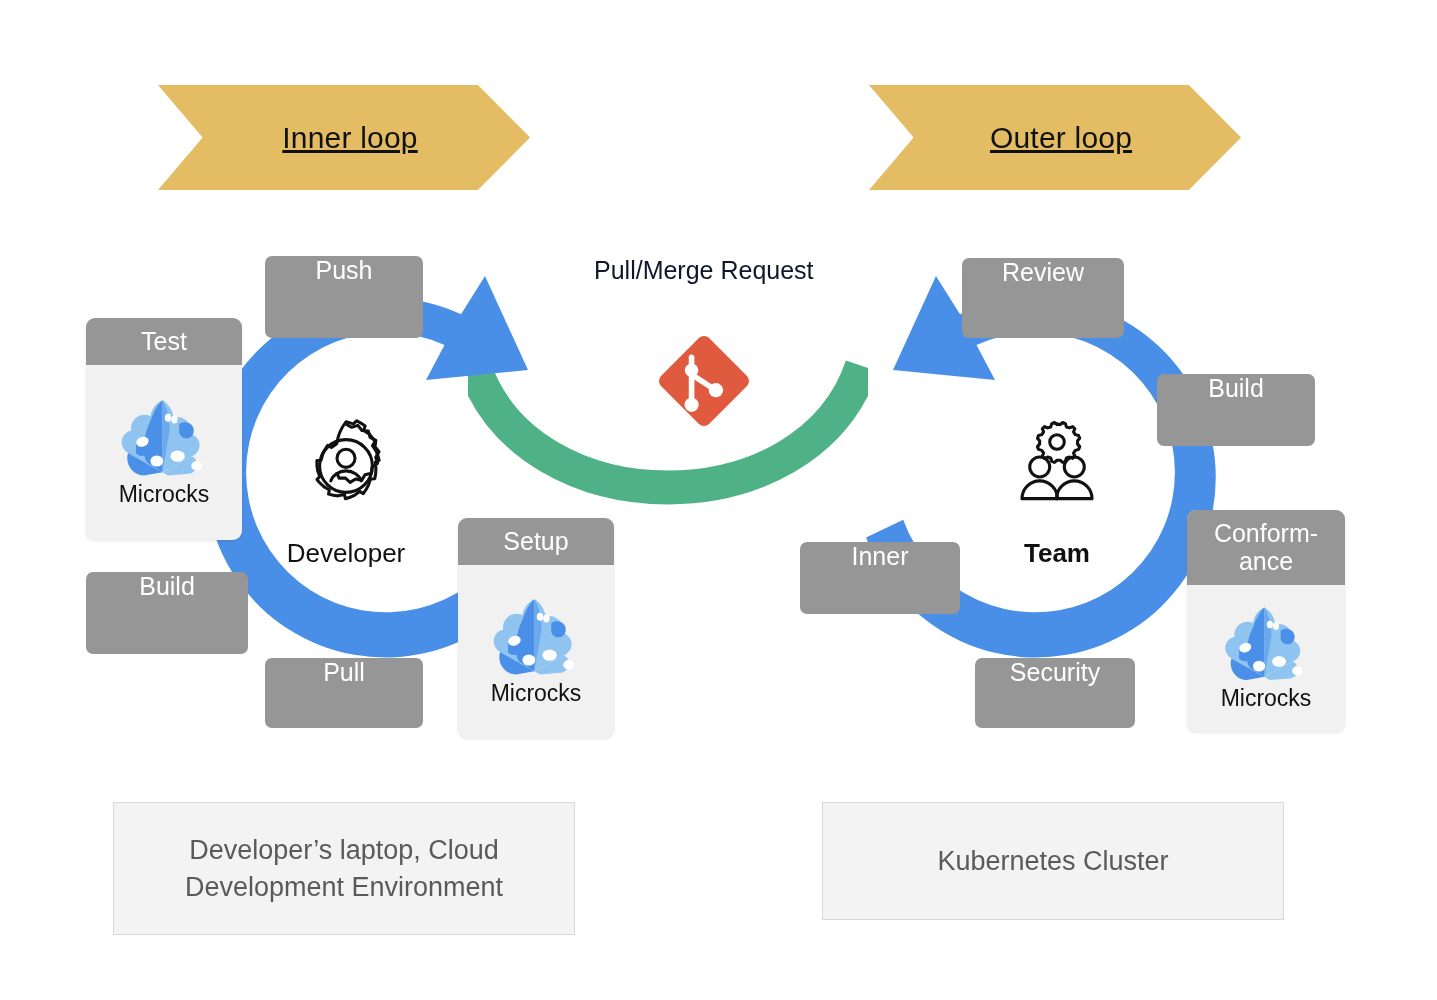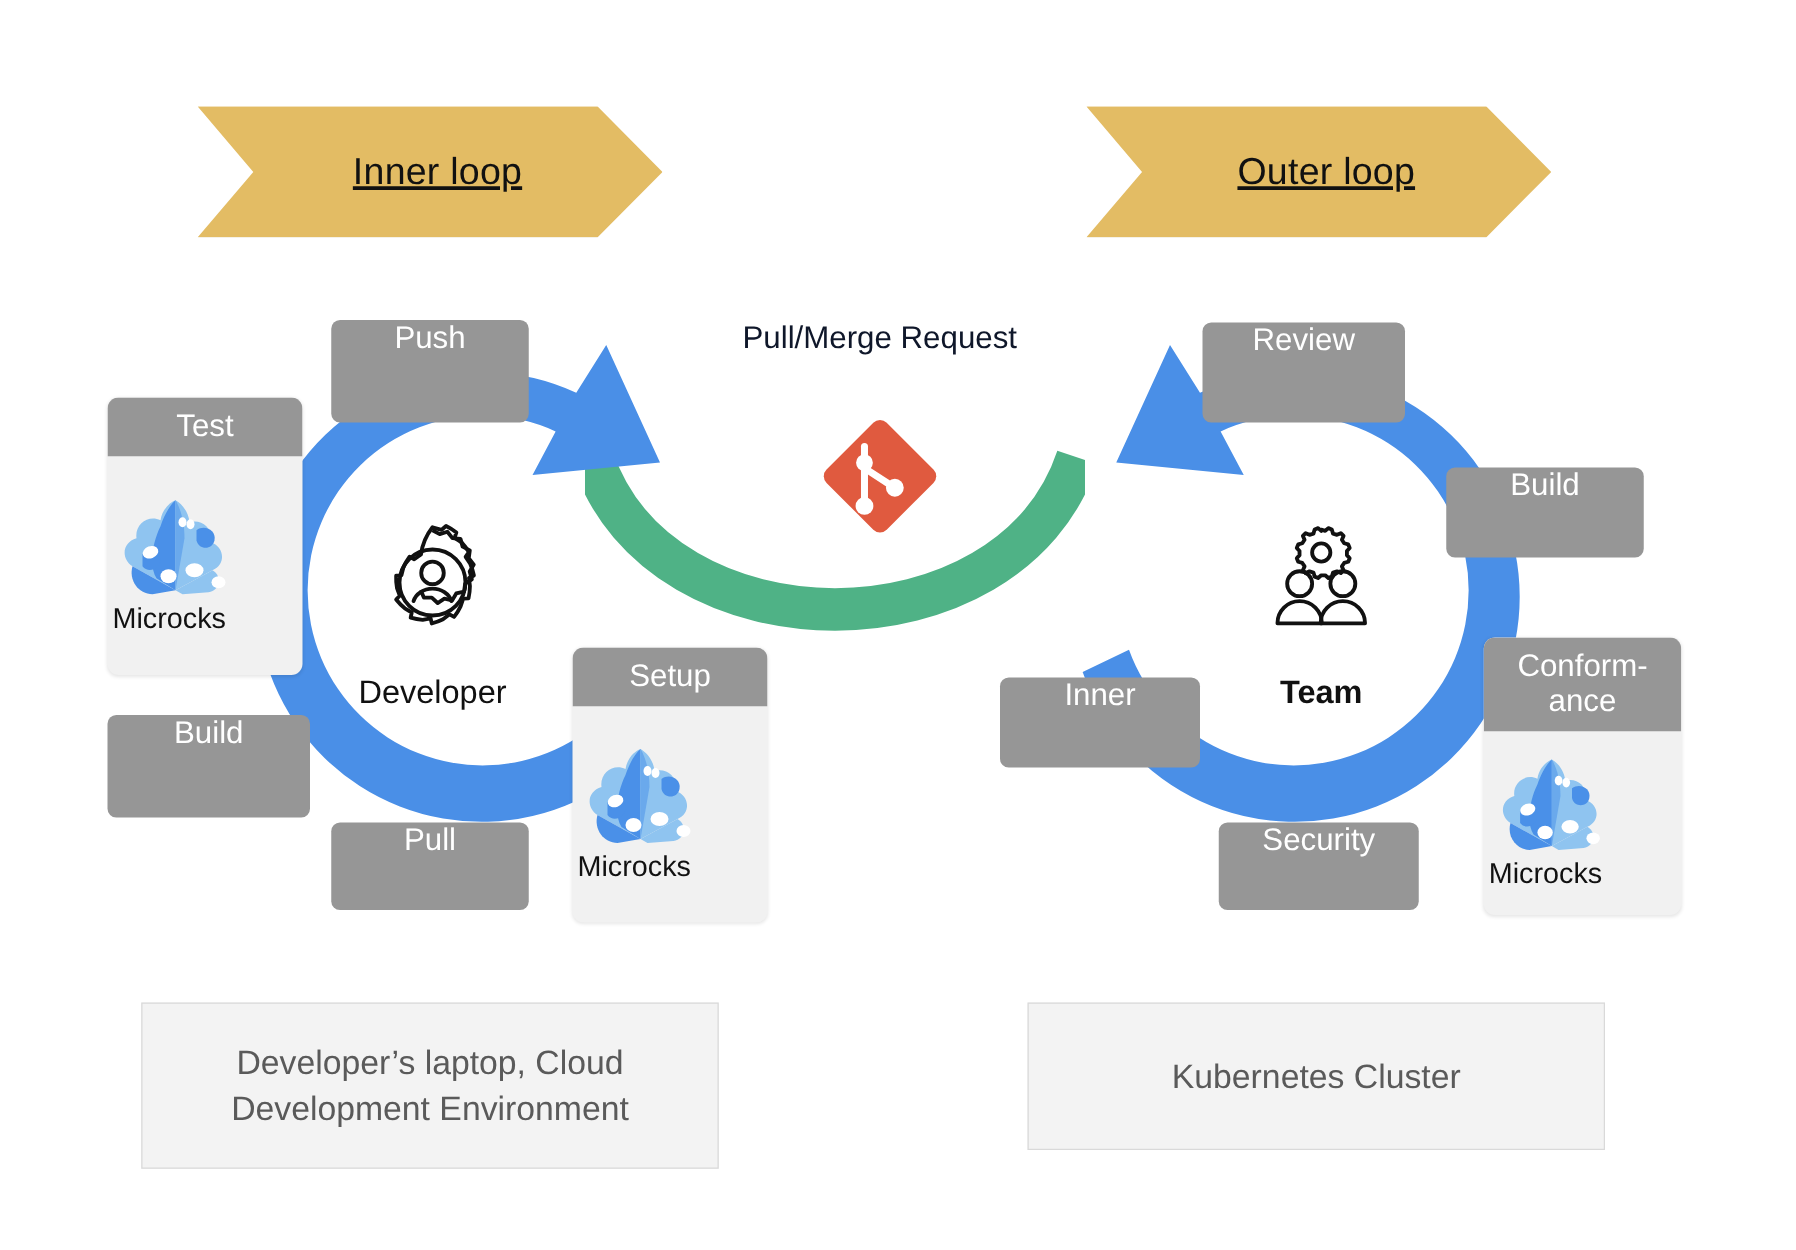--- a/index.html
+++ b/index.html
@@ -69,21 +69,21 @@
   }
   .mcard .hdr{
     background:#969696;color:#ffffff;
     font-size:25px;line-height:1.12;
     text-align:center;
     padding:9px 4px 10px;
     box-sizing:border-box;
   }
   .mcard .bdy{
     flex:1;display:flex;flex-direction:column;
-    align-items:flex-start;justify-content:center;
+    align-items:center;justify-content:center;
     padding:6px 4px 9px;
   }
   .mcard .mlabel{
     font-size:23px;color:#111111;margin-top:2px;
   }
 
   
   #pmr-label{
     position:absolute;left:594px;top:256px;width:225px;
     text-align:left;font-size:25px;color:#0f172a;

